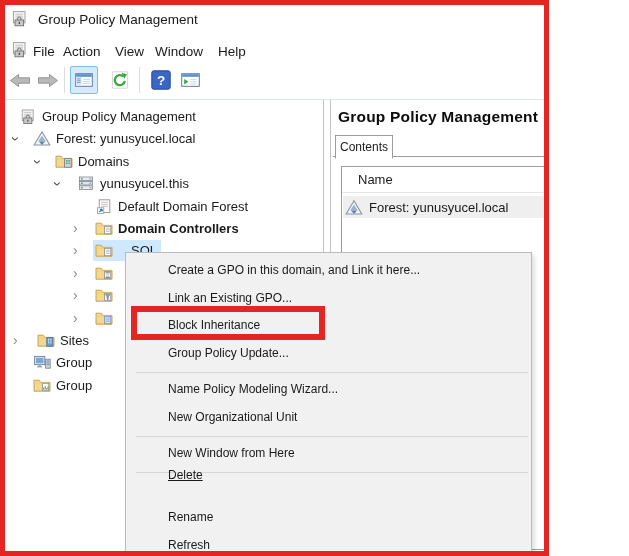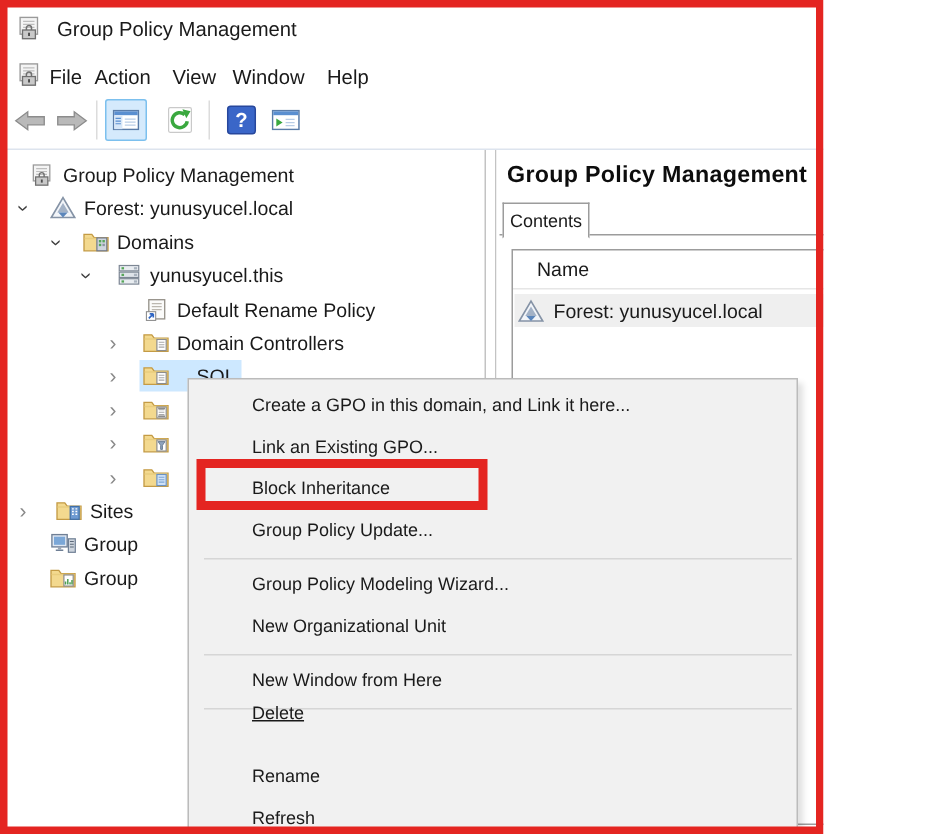--- a/index.html
+++ b/index.html
@@ -209,26 +209,26 @@
       <div class="trow" style="top: 96px;">
         <span class="iwrap" style="left: 88px;">
           <span class="ticon">
             <svg width="18" height="17" viewBox="0 0 18 17" xmlns="http://www.w3.org/2000/svg">
               <rect x="4.2" y="1.8" width="10.6" height="12.8" fill="#fbfbfa" stroke="#97938b" stroke-width="0.9"></rect>
               <path d="M6.2 4.4 h6.6 M6.2 6.4 h6.6 M6.2 8.4 h6.6" stroke="#bcb8b0" stroke-width="0.8"></path>
               <rect x="2.6" y="9.8" width="6.2" height="5.8" fill="#fff" stroke="#8a8a8a" stroke-width="0.7"></rect>
               <path d="M4.2 14.2 L7.2 11.2 M7.2 11.2 h-2.4 M7.2 11.2 v2.4" stroke="#2f66c4" stroke-width="1.1" fill="none"></path>
             </svg>
           </span>
-          <span class="tlabel">Default Rename Policy</span>
+          <span class="tlabel">Default Domain Forest</span>
         </span>
       </div>
       <div class="trow" style="top: 118px;">
         <span class="chev" style="left: 68px;">›</span>
-        <span class="iwrap" style="left: 88px;">
+        <span class="iwrap" style="left: 88px; font-weight: bold;">
           <span class="ticon">
             <svg width="18" height="17" viewBox="0 0 18 17" xmlns="http://www.w3.org/2000/svg">
               <path d="M1 3.2 h5.2 l1.6 2.2 H17 V14.2 H1 Z" fill="#f3d98f" stroke="#c49b45" stroke-width="0.9"></path>
               <path d="M1.4 6 H16.6" stroke="#e9cd7e" stroke-width="0.9"></path>
               <rect x="9.6" y="6.3" width="6.2" height="7.4" fill="#fff" stroke="#8d8d8d" stroke-width="0.8"></rect>
               <path d="M10.8 8.2 h3.8 M10.8 9.8 h3.8 M10.8 11.4 h3.8" stroke="#a8a8a8" stroke-width="0.7"></path>
             </svg>
           </span>
           <span class="tlabel">Domain Controllers</span>
         </span>
@@ -356,21 +356,21 @@
         </div>
     </div>
   </div>
 
   <div class="ctxmenu" id="ctxmenu">
       <div class="cmi" style="top: 4px;">Create a GPO in this domain, and Link it here...</div>
       <div class="cmi" style="top: 31.5px;">Link an Existing GPO...</div>
       <div class="cmi" style="top: 59px;">Block Inheritance</div>
       <div class="cmi" style="top: 86.5px;">Group Policy Update...</div>
       <div class="csep" style="top: 118.5px;"></div>
-      <div class="cmi" style="top: 123px;">Group Policy Modeling Wizard...</div>
+      <div class="cmi" style="top: 123px;">Name Policy Modeling Wizard...</div>
       <div class="cmi" style="top: 150.5px;">New Organizational Unit</div>
       <div class="csep" style="top: 182.5px;"></div>
       <div class="cmi" style="top: 187px;">New Window from Here</div>
       <div class="csep" style="top: 219px;"></div>
       <div class="cmi" style="top: 209px; text-decoration: underline;">Delete</div>
       <div class="cmi" style="top: 251px;">Rename</div>
       <div class="cmi" style="top: 278.5px;">Refresh</div>
     </div>
 
   <div class="red-box" id="annot-box" style="border-color: rgb(228, 37, 33);"></div>

